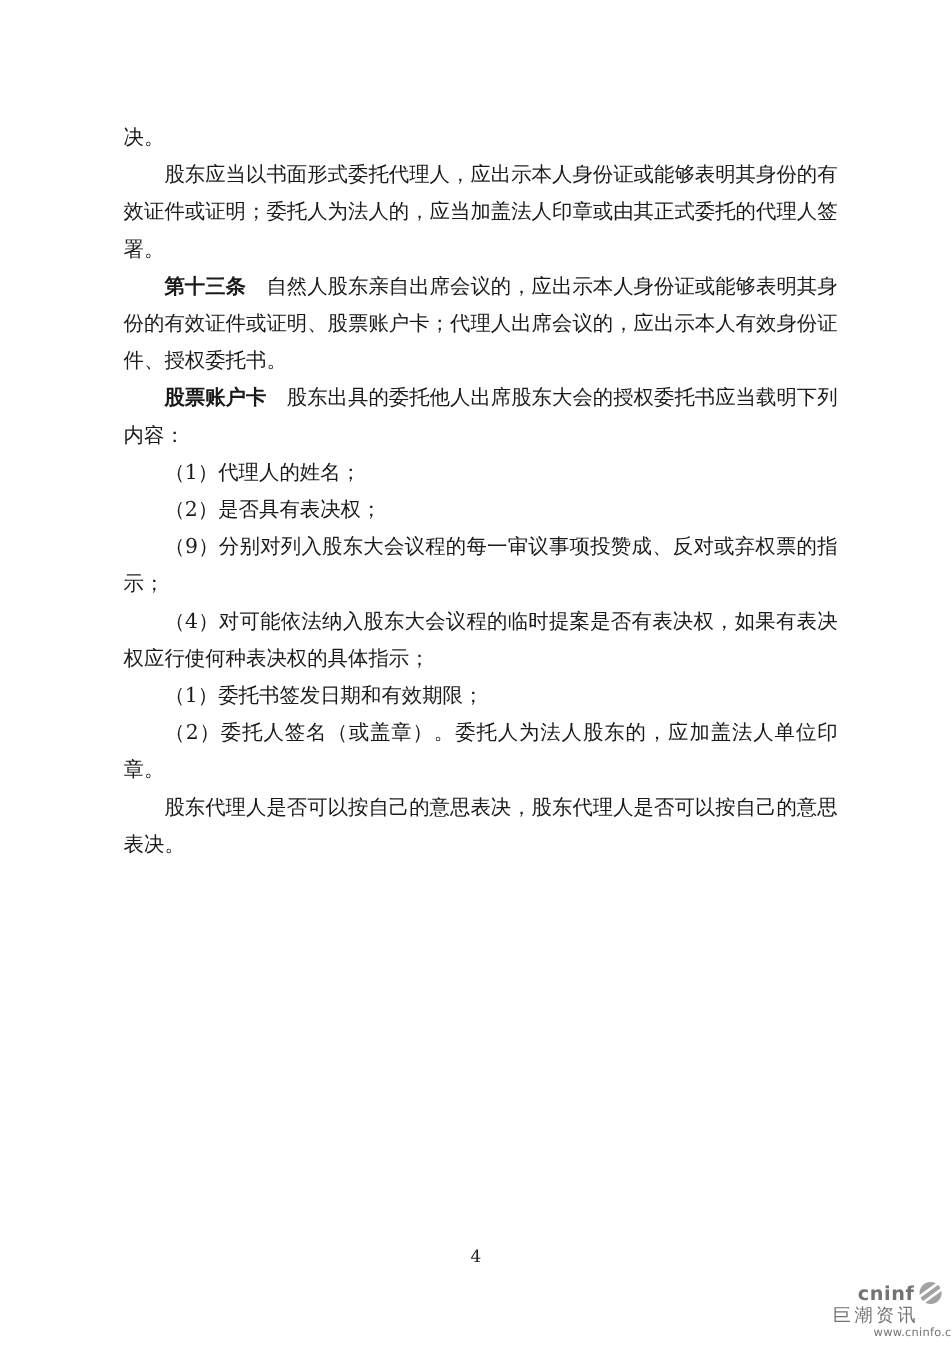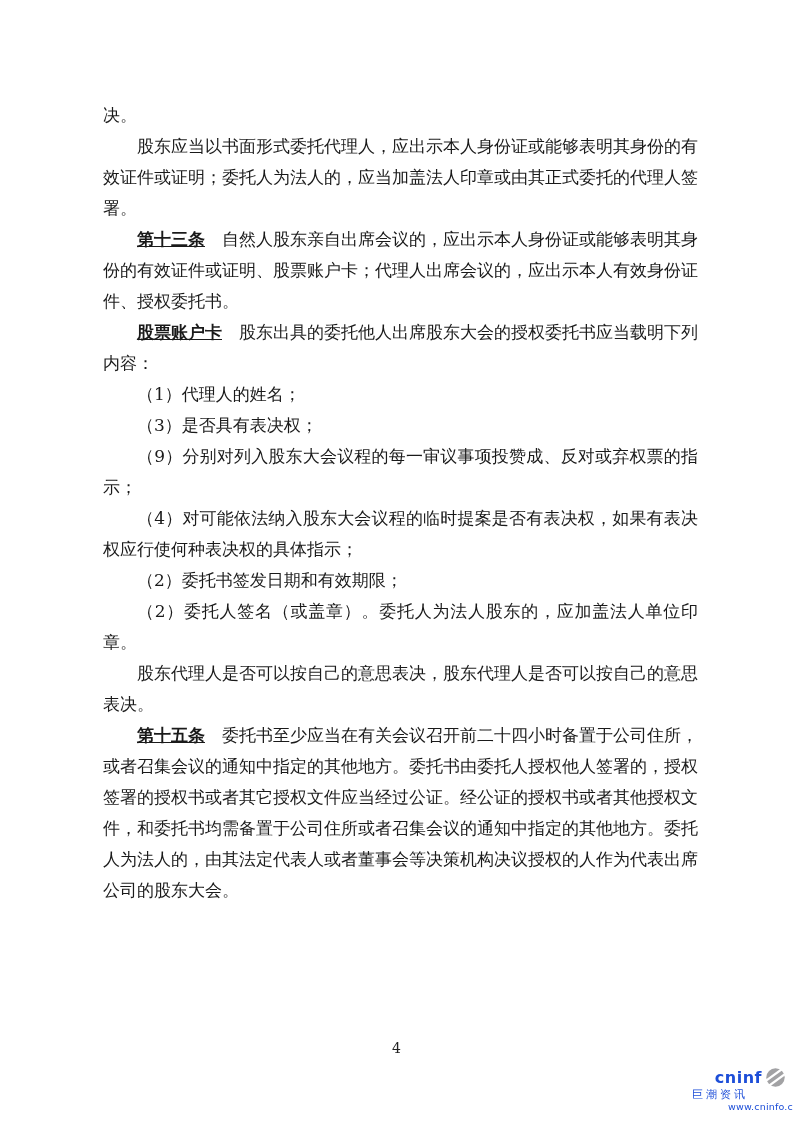--- a/index.html
+++ b/index.html
@@ -33,86 +33,84 @@
   }
   .content p.para {
     margin: 0;
     text-indent: 2em;
   }
   .content p.para.no-indent {
     text-indent: 0;
   }
   .article-label {
     font-weight: bold;
-    text-decoration: underline;
   }
   .page-number {
     position: absolute;
     top: 1040px;
     left: 0;
     width: 793px;
     text-align: center;
     font-size: 14px;
     color: #222222;
   }
   .cninfo-logo {
     position: absolute;
     top: 1067px;
     right: 5px;
     width: 96px;
-    color: #1d4ed8;
+    color: #737373;
     font-family: "DejaVu Sans", "Liberation Sans", sans-serif;
     line-height: 1;
   }
   .logo-row {
     display: flex;
     align-items: center;
     justify-content: flex-end;
     gap: 1px;
   }
   .logo-brand {
     font-weight: bold;
     font-size: 16px;
     letter-spacing: 0.5px;
   }
   .logo-icon {
     display: inline-flex;
     align-items: center;
   }
   .logo-cn {
-    font-size: 11px;
+    font-size: 15px;
     letter-spacing: 3px;
-    text-align: left;
+    text-align: right;
     margin: 1px 22px 2px 0;
   }
   .logo-url {
     font-size: 9.5px;
     text-align: center;
     letter-spacing: 0.2px;
     margin-left: 36px;
   }
 </style>
 </head>
 <body>
 
 <div class="page">
 
   <div class="content" id="doc-body">
       <p class="para no-indent">决。</p>
       <p class="para">股东应当以书面形式委托代理人，应出示本人身份证或能够表明其身份的有效证件或证明；委托人为法人的，应当加盖法人印章或由其正式委托的代理人签署。</p>
       <p class="para"><span class="article-label">第十三条</span>　自然人股东亲自出席会议的，应出示本人身份证或能够表明其身份的有效证件或证明、股票账户卡；代理人出席会议的，应出示本人有效身份证件、授权委托书。</p>
       <p class="para"><span class="article-label">股票账户卡</span>　股东出具的委托他人出席股东大会的授权委托书应当载明下列内容：</p>
       <p class="para">（1）代理人的姓名；</p>
-      <p class="para">（3）是否具有表决权；</p>
+      <p class="para">（2）是否具有表决权；</p>
       <p class="para">（9）分别对列入股东大会议程的每一审议事项投赞成、反对或弃权票的指示；</p>
       <p class="para">（4）对可能依法纳入股东大会议程的临时提案是否有表决权，如果有表决权应行使何种表决权的具体指示；</p>
-      <p class="para">（2）委托书签发日期和有效期限；</p>
+      <p class="para">（1）委托书签发日期和有效期限；</p>
       <p class="para">（2）委托人签名（或盖章）。委托人为法人股东的，应加盖法人单位印章。</p>
       <p class="para">股东代理人是否可以按自己的意思表决，股东代理人是否可以按自己的意思表决。</p>
-      <p class="para"><span class="article-label">第十五条</span>　委托书至少应当在有关会议召开前二十四小时备置于公司住所，或者召集会议的通知中指定的其他地方。委托书由委托人授权他人签署的，授权签署的授权书或者其它授权文件应当经过公证。经公证的授权书或者其他授权文件，和委托书均需备置于公司住所或者召集会议的通知中指定的其他地方。委托人为法人的，由其法定代表人或者董事会等决策机构决议授权的人作为代表出席公司的股东大会。</p>
     </div>
 
   <div class="page-number">4</div>
 
   <div class="cninfo-logo">
     <div class="logo-row">
       <span class="logo-brand">cninf</span>
       <span class="logo-icon">
         <svg width="25" height="21" viewBox="0 0 25 21" aria-hidden="true">
           <circle cx="12.5" cy="10.5" r="9.2" fill="#a2a2a4"></circle>

